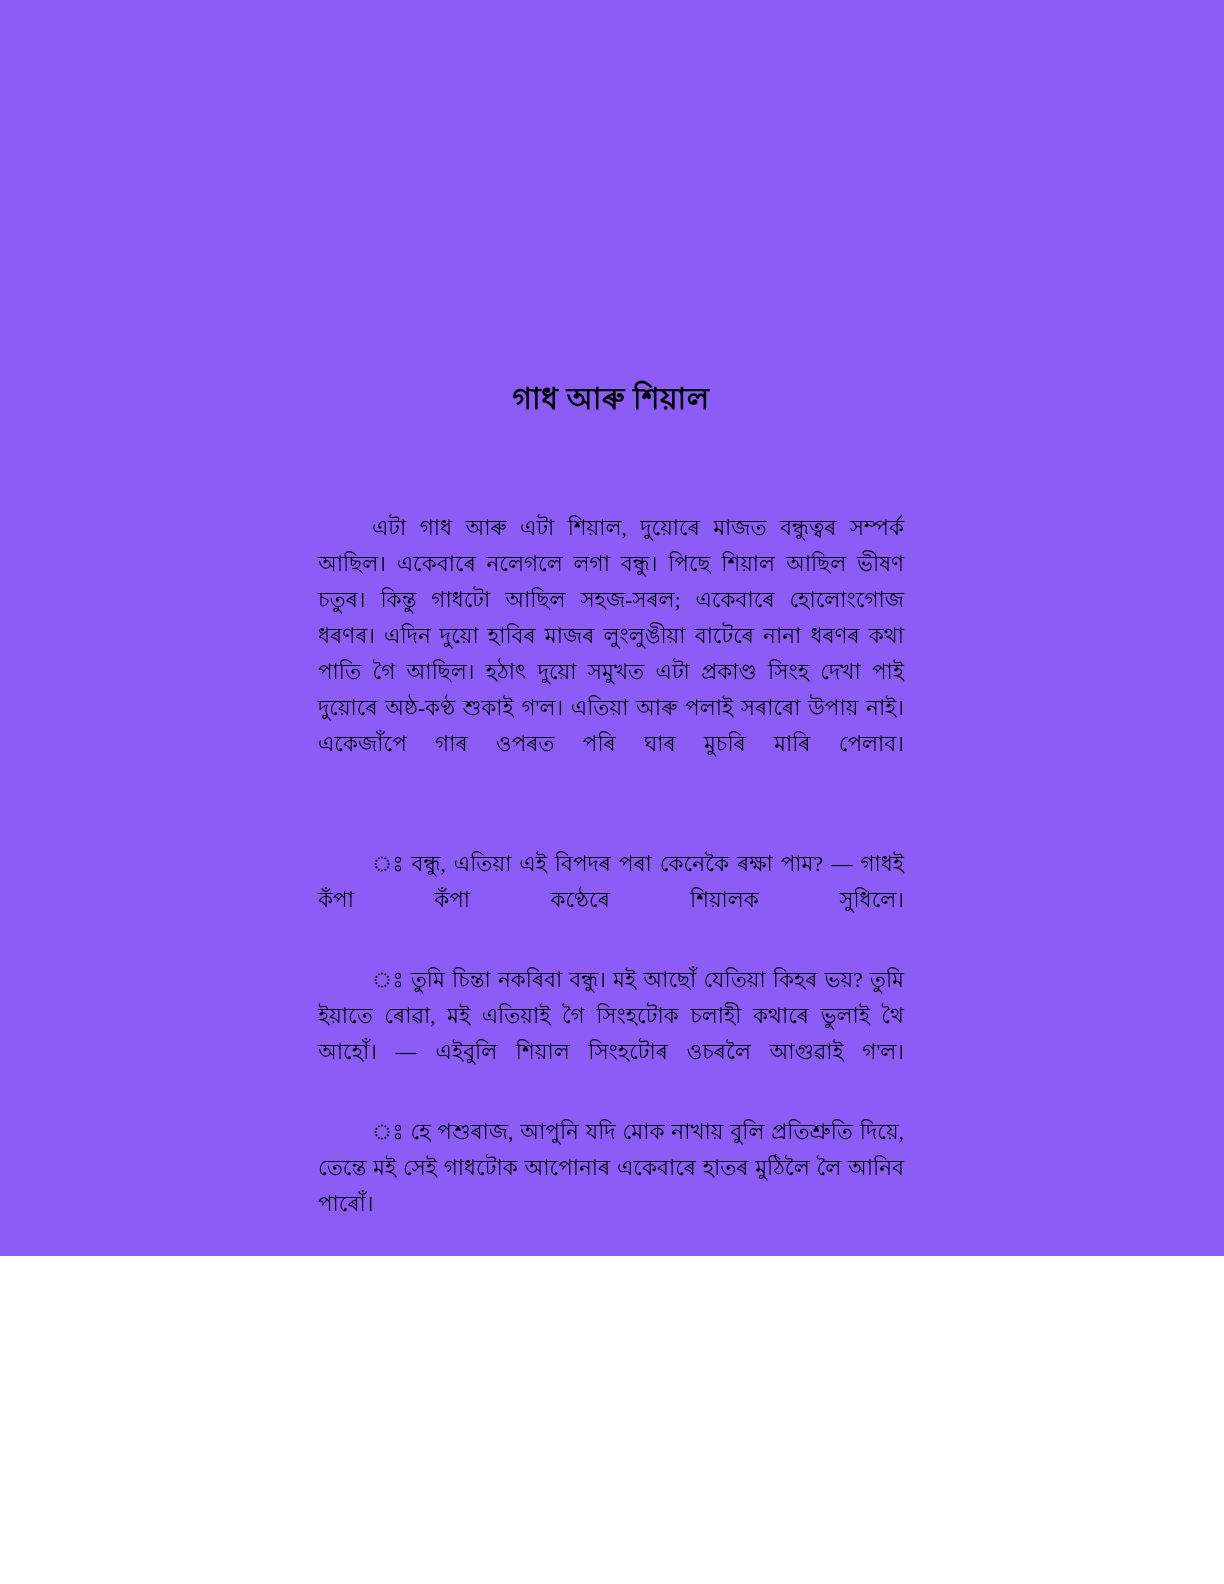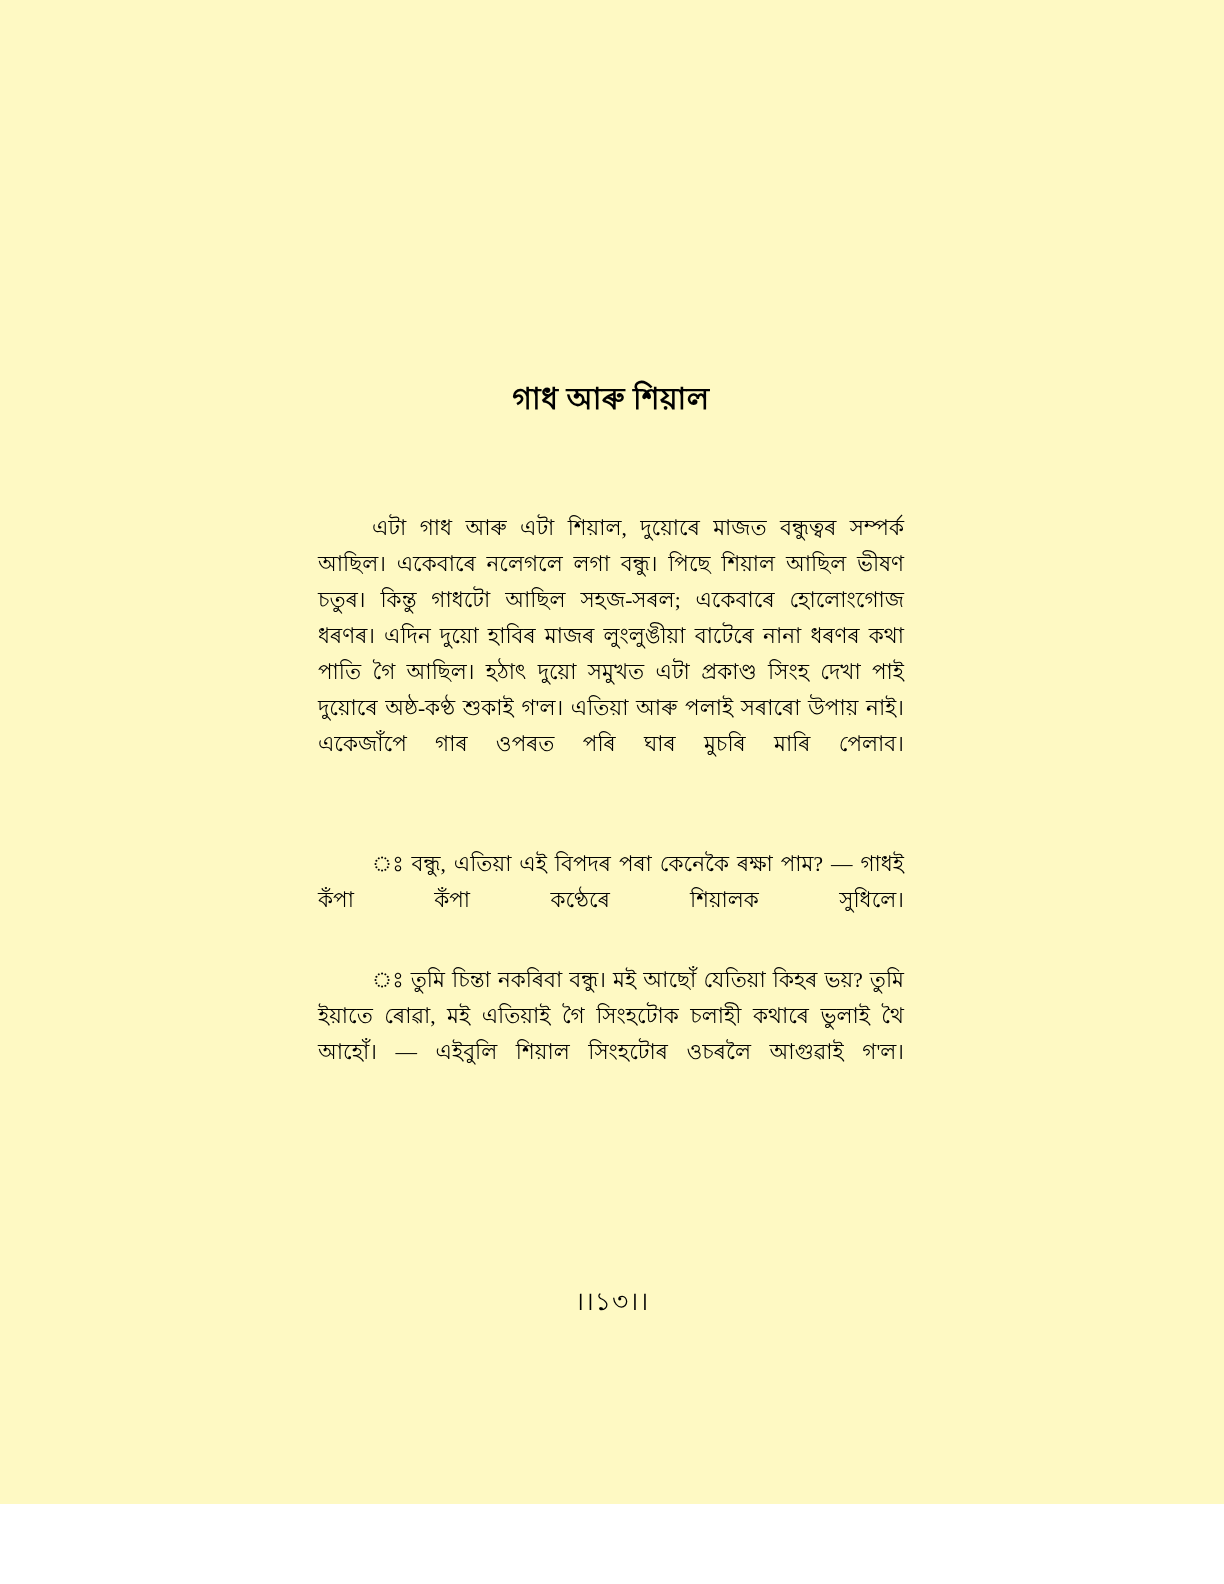--- a/index.html
+++ b/index.html
@@ -3,22 +3,22 @@
 <meta charset="utf-8">
 <style>
   html, body {
     margin: 0;
     padding: 0;
     background: #ffffff;
   }
   .page {
     position: relative;
     width: 1224px;
-    height: 1504px;
-    background: #fef9c3;
+    height: 1256px;
+    background: #8b5cf6;
     margin: 0 auto;
     overflow: hidden;
     font-family: "Liberation Serif", "DejaVu Serif", serif;
     color: #000000;
   }
   .content-area {
     position: absolute;
     left: 310px;
     top: 380px;
     width: 602px;
@@ -83,20 +83,21 @@
 
       <div class="para-gap"></div>
 
       <p class="para">ঃ বন্ধু, এতিয়া এই বিপদৰ পৰা কেনেকৈ ৰক্ষা পাম? — গাধই কঁপা কঁপা কণ্ঠেৰে শিয়ালক সুধিলে।</p>
 
       <p class="para">ঃ তুমি চিন্তা নকৰিবা বন্ধু। মই আছোঁ যেতিয়া কিহৰ ভয়? তুমি ইয়াতে ৰোৱা, মই এতিয়াই গৈ সিংহটোক চলাহী কথাৰে ভুলাই থৈ আহোঁ। — এইবুলি শিয়াল সিংহটোৰ ওচৰলৈ আগুৱাই গ'ল।</p>
 
 
 
 
+      <p class="para">ঃ হে পশুৰাজ, আপুনি যদি মোক নাখায় বুলি প্ৰতিশ্ৰুতি দিয়ে, তেন্তে মই সেই গাধটোক আপোনাৰ একেবাৰে হাতৰ মুঠিলৈ লৈ আনিব পাৰোঁ।</p>
 
 
     </div>
   </div>
 
   <div class="page-number">।।১৩।।</div>
 
 </div>
 
 </body></html>

